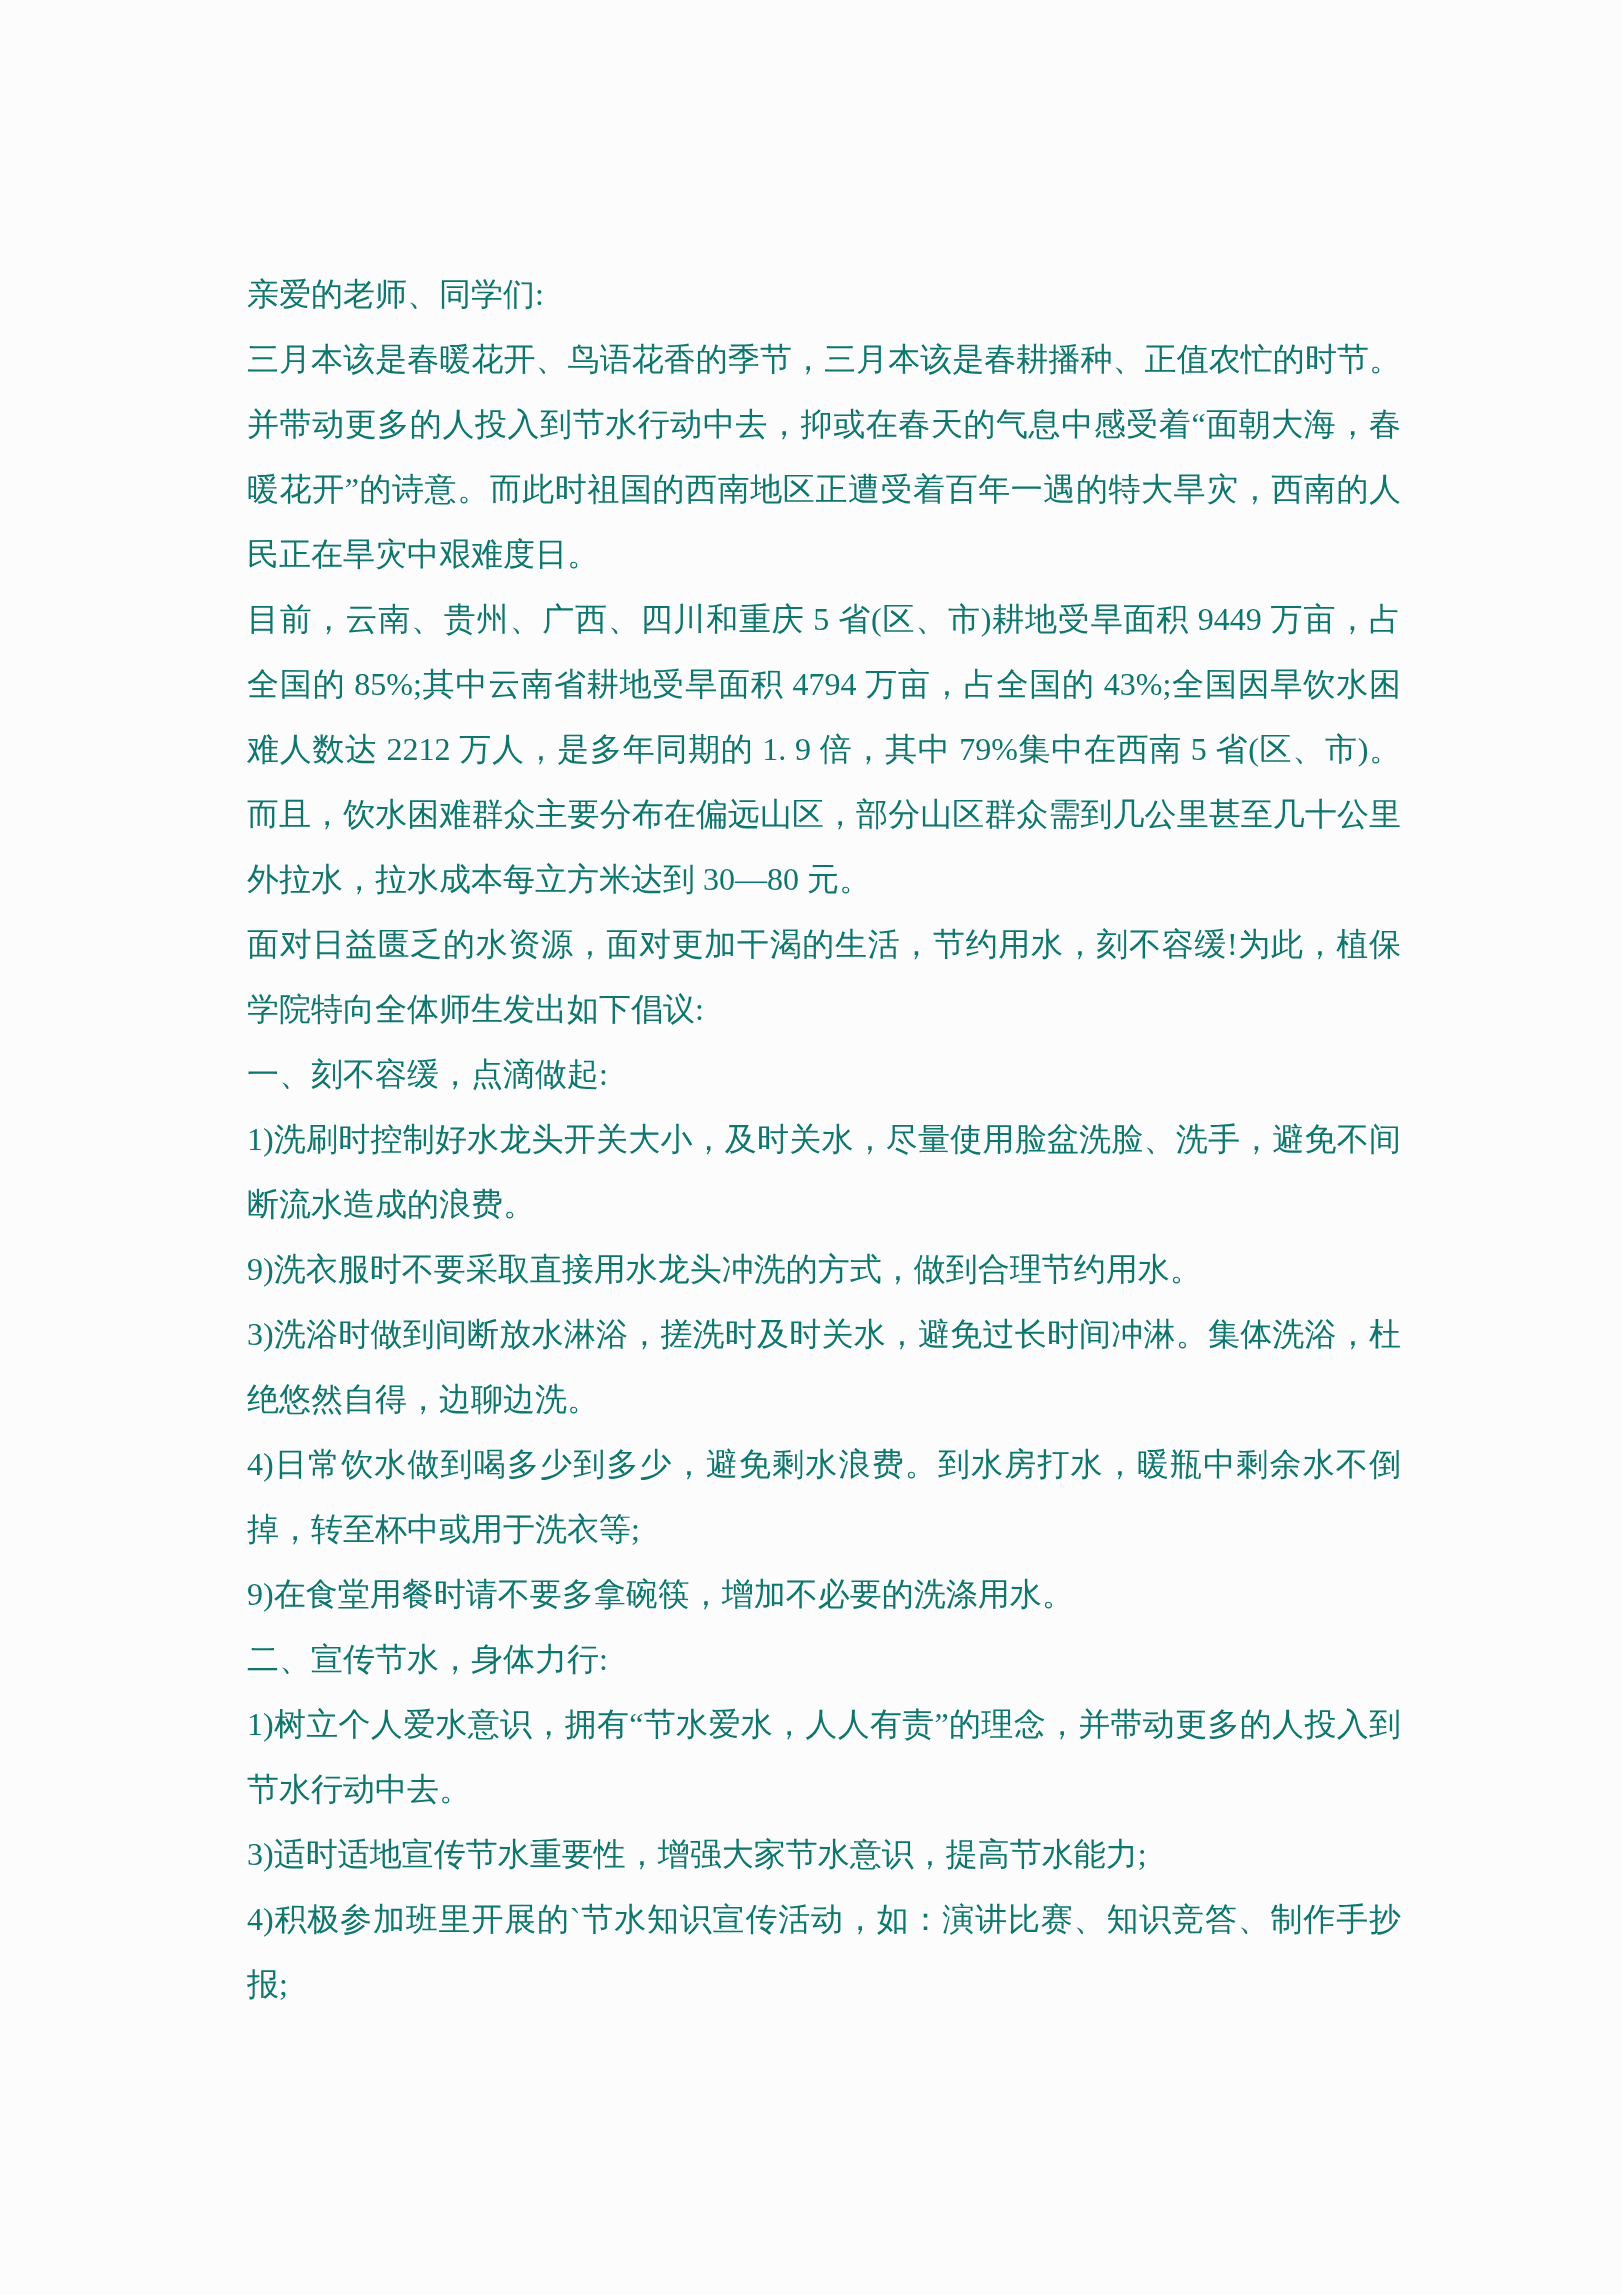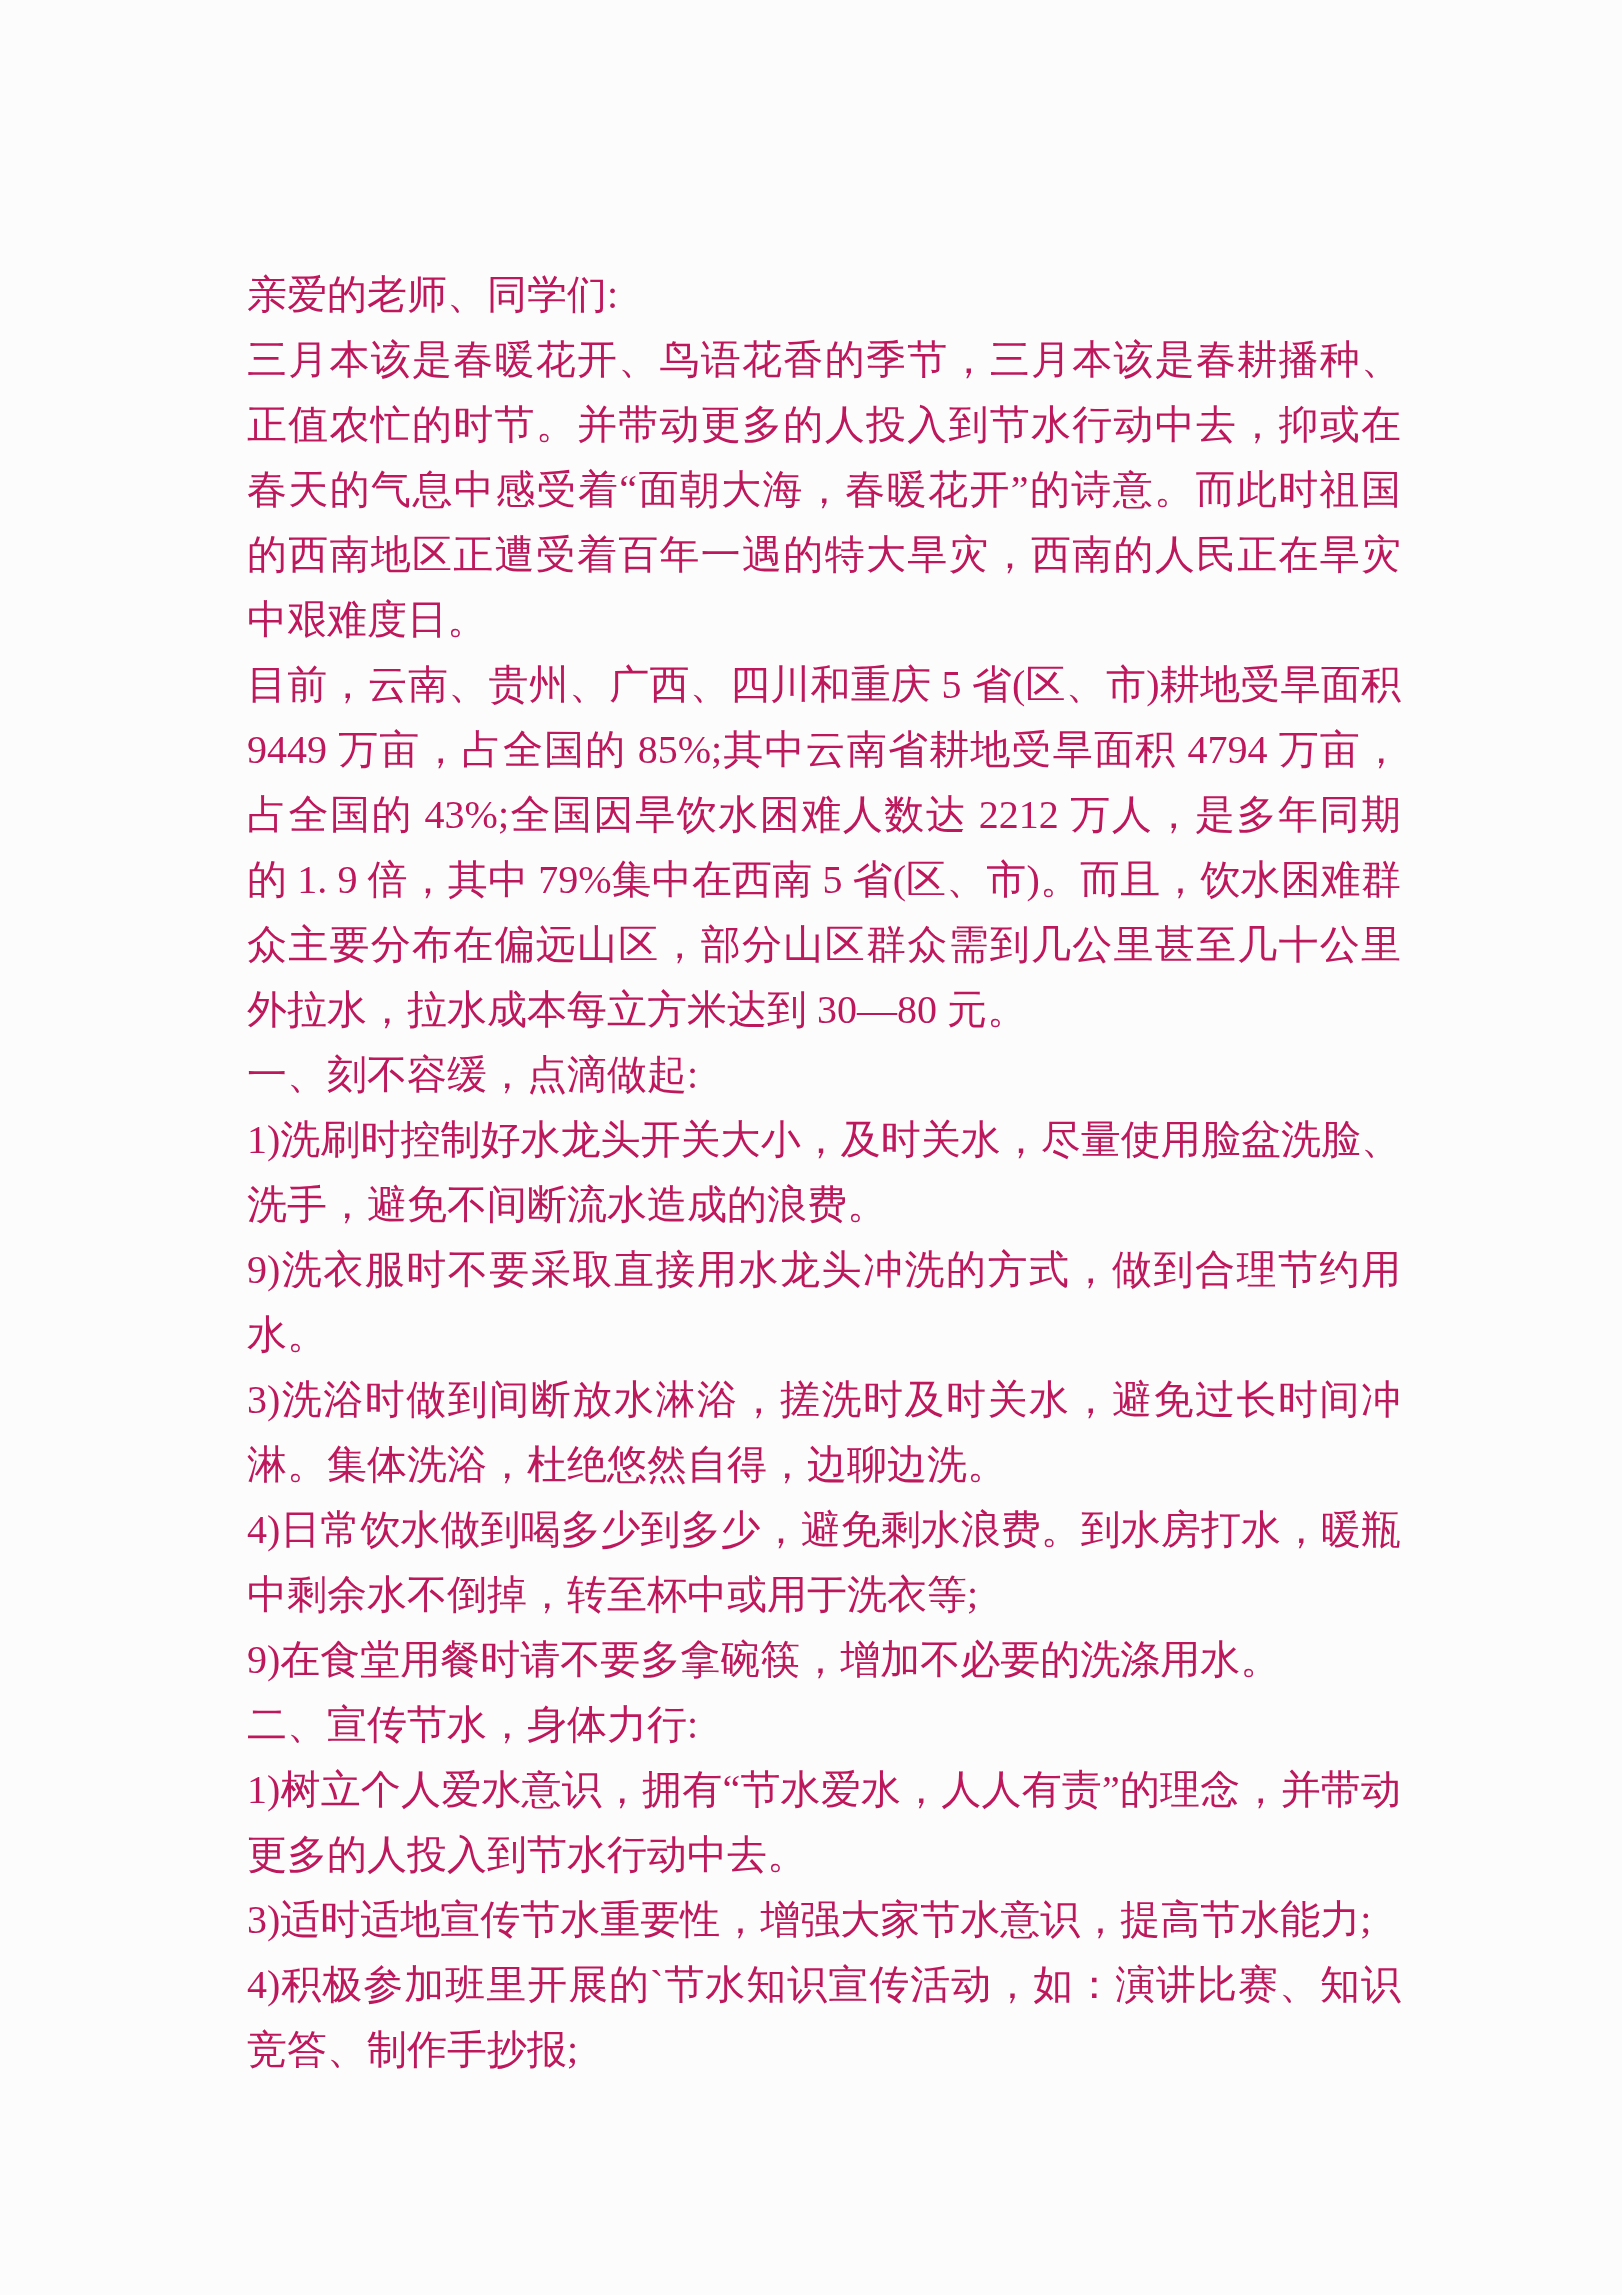--- a/index.html
+++ b/index.html
@@ -17,41 +17,42 @@
     height: 2295px;
     background: #fcfcfc;
     overflow: hidden;
   }
   .letter-body {
     position: absolute;
     left: 247px;
     top: 262px;
     width: 1154px;
     font-family: "Liberation Serif", "DejaVu Serif", serif;
-    font-size: 40px;
+    font-size: 32px;
     line-height: 65px;
-    color: #be185d;
+    color: #0f766e;
     text-align: justify;
     text-justify: inter-ideograph;
     word-break: normal;
     overflow-wrap: break-word;
   }
   .letter-body p {
     margin: 0;
     padding: 0;
   }
 </style>
 </head>
 <body>
 
 <div class="page">
   <div class="letter-body">
     <p>亲爱的老师、同学们:</p>
     <p>三月本该是春暖花开、鸟语花香的季节，三月本该是春耕播种、正值农忙的时节。并带动更多的人投入到节水行动中去，抑或在春天的气息中感受着“面朝大海，春暖花开”的诗意。而此时祖国的西南地区正遭受着百年一遇的特大旱灾，西南的人民正在旱灾中艰难度日。</p>
     <p>目前，云南、贵州、广西、四川和重庆 5 省(区、市)耕地受旱面积 9449 万亩，占全国的 85%;其中云南省耕地受旱面积 4794 万亩，占全国的 43%;全国因旱饮水困难人数达 2212 万人，是多年同期的 1. 9 倍，其中 79%集中在西南 5 省(区、市)。而且，饮水困难群众主要分布在偏远山区，部分山区群众需到几公里甚至几十公里外拉水，拉水成本每立方米达到 30—80 元。</p>
+    <p>面对日益匮乏的水资源，面对更加干渴的生活，节约用水，刻不容缓!为此，植保学院特向全体师生发出如下倡议:</p>
     <p>一、刻不容缓，点滴做起:</p>
     <p>1)洗刷时控制好水龙头开关大小，及时关水，尽量使用脸盆洗脸、洗手，避免不间断流水造成的浪费。</p>
     <p>9)洗衣服时不要采取直接用水龙头冲洗的方式，做到合理节约用水。</p>
     <p>3)洗浴时做到间断放水淋浴，搓洗时及时关水，避免过长时间冲淋。集体洗浴，杜绝悠然自得，边聊边洗。</p>
     <p>4)日常饮水做到喝多少到多少，避免剩水浪费。到水房打水，暖瓶中剩余水不倒掉，转至杯中或用于洗衣等;</p>
     <p>9)在食堂用餐时请不要多拿碗筷，增加不必要的洗涤用水。</p>
     <p>二、宣传节水，身体力行:</p>
     <p>1)树立个人爱水意识，拥有“节水爱水，人人有责”的理念，并带动更多的人投入到节水行动中去。</p>
     <p>3)适时适地宣传节水重要性，增强大家节水意识，提高节水能力;</p>
     <p>4)积极参加班里开展的`节水知识宣传活动，如：演讲比赛、知识竞答、制作手抄报;</p>

